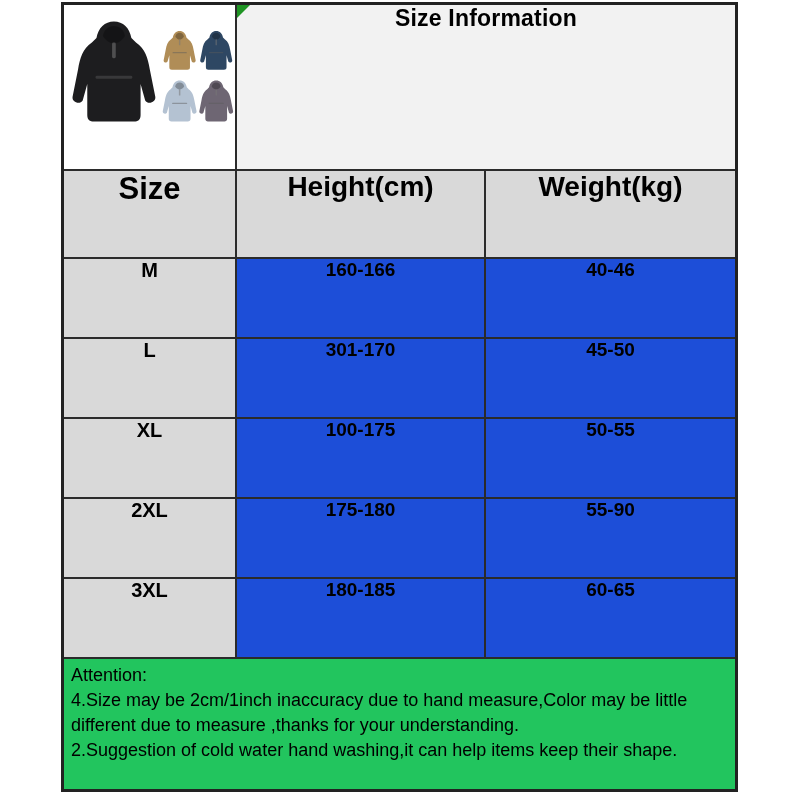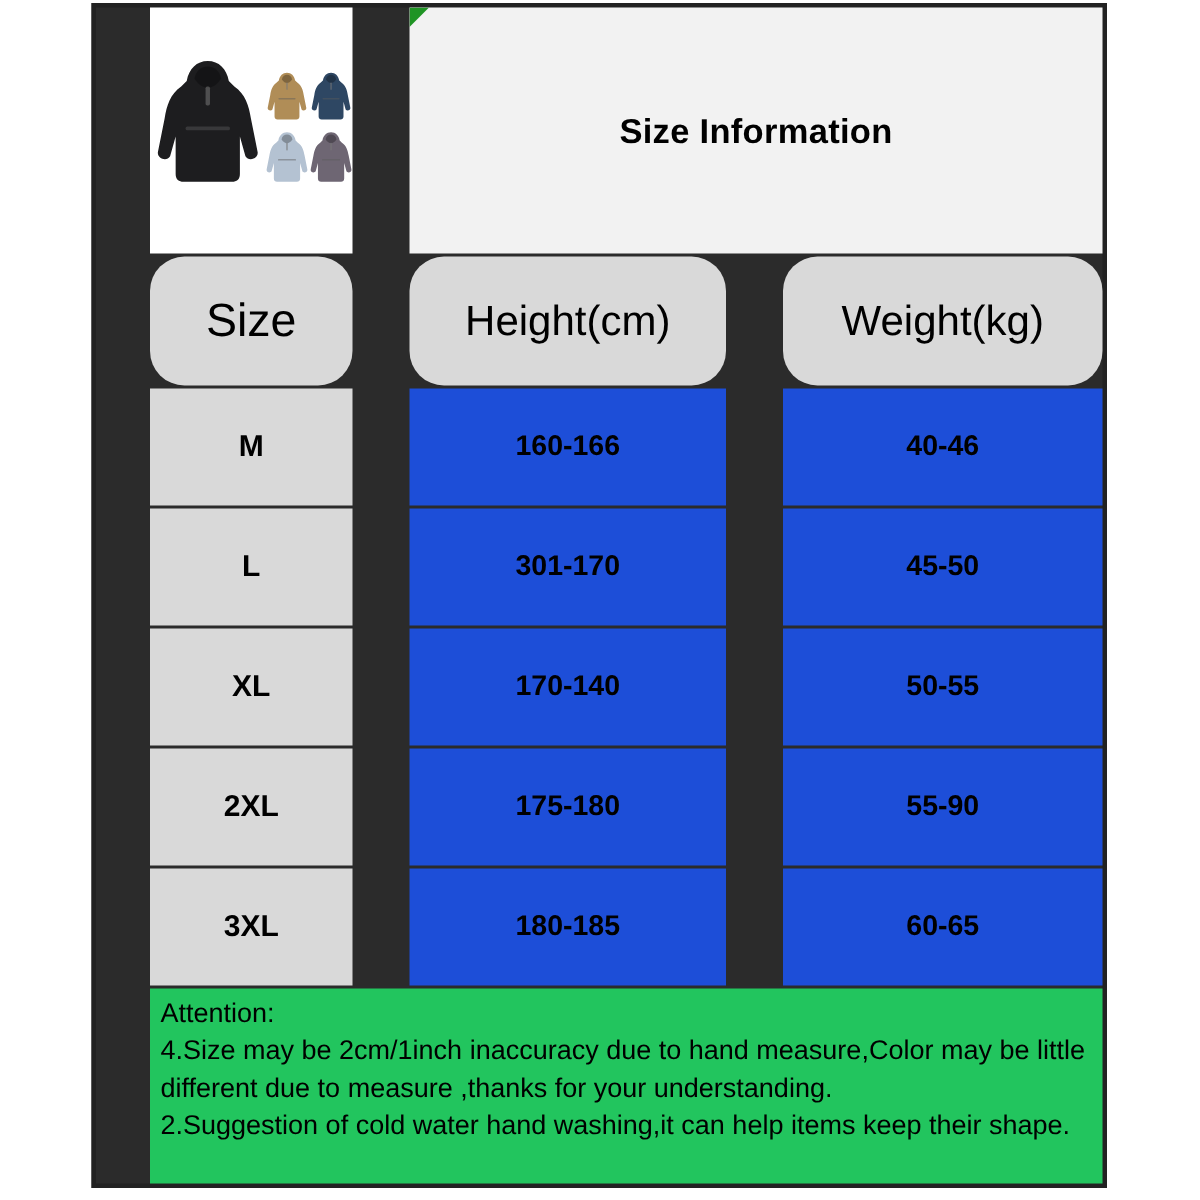--- a/index.html
+++ b/index.html
@@ -25,36 +25,35 @@
     box-sizing: border-box;
     display: grid;
     grid-template-columns: 171px 247px 1fr;
     grid-template-rows: 164px 86px repeat(5, 78px) 1fr;
     gap: 2px;
     background: #2b2b2b;       
     border: 3px solid #222222; 
   }
   .cell {
     display: flex;
-    align-items: center;
+    align-items: flex-start;
     justify-content: center;
     overflow: hidden;
-    margin-left: 36px;
   }
   .photo-cell      { background: #ffffff; grid-column: 1; grid-row: 1; }
   .title-cell      { background: #f2f2f2; grid-column: 2 / 4; grid-row: 1; position: relative; }
   .title-text      { font-size: 23px; font-weight: bold; letter-spacing: 0.2px; }
   .corner-triangle {
     position: absolute;
     left: 0; top: 0;
     width: 0; height: 0;
     border-top: 13px solid #1f9424;
     border-right: 13px solid transparent;
   }
-  .head-cell  { background: #d9d9d9; font-weight: normal; border-radius: 23px; }
+  .head-cell  { background: #d9d9d9; font-weight: bold; }
   .size-head  { font-size: 31px; }
   .col-head   { font-size: 28px; }
   .label-cell { background: #d9d9d9; font-weight: bold; font-size: 20px; }
   .value-cell { background: #1d4ed8; font-weight: bold; font-size: 19px; }
   .attention-cell {
     background: #22c55e;
     grid-column: 1 / 4;
     display: block;
     padding: 4px 6px 0 7px;
     font-size: 18px;
@@ -113,21 +112,21 @@
 
     <div class="cell label-cell">M</div>
     <div class="cell value-cell">160-166</div>
     <div class="cell value-cell">40-46</div>
 
     <div class="cell label-cell">L</div>
     <div class="cell value-cell">301-170</div>
     <div class="cell value-cell">45-50</div>
 
     <div class="cell label-cell">XL</div>
-    <div class="cell value-cell">170-140</div>
+    <div class="cell value-cell">100-175</div>
     <div class="cell value-cell">50-55</div>
 
     <div class="cell label-cell">2XL</div>
     <div class="cell value-cell">175-180</div>
     <div class="cell value-cell">55-90</div>
 
     <div class="cell label-cell">3XL</div>
     <div class="cell value-cell">180-185</div>
     <div class="cell value-cell">60-65</div>
 

